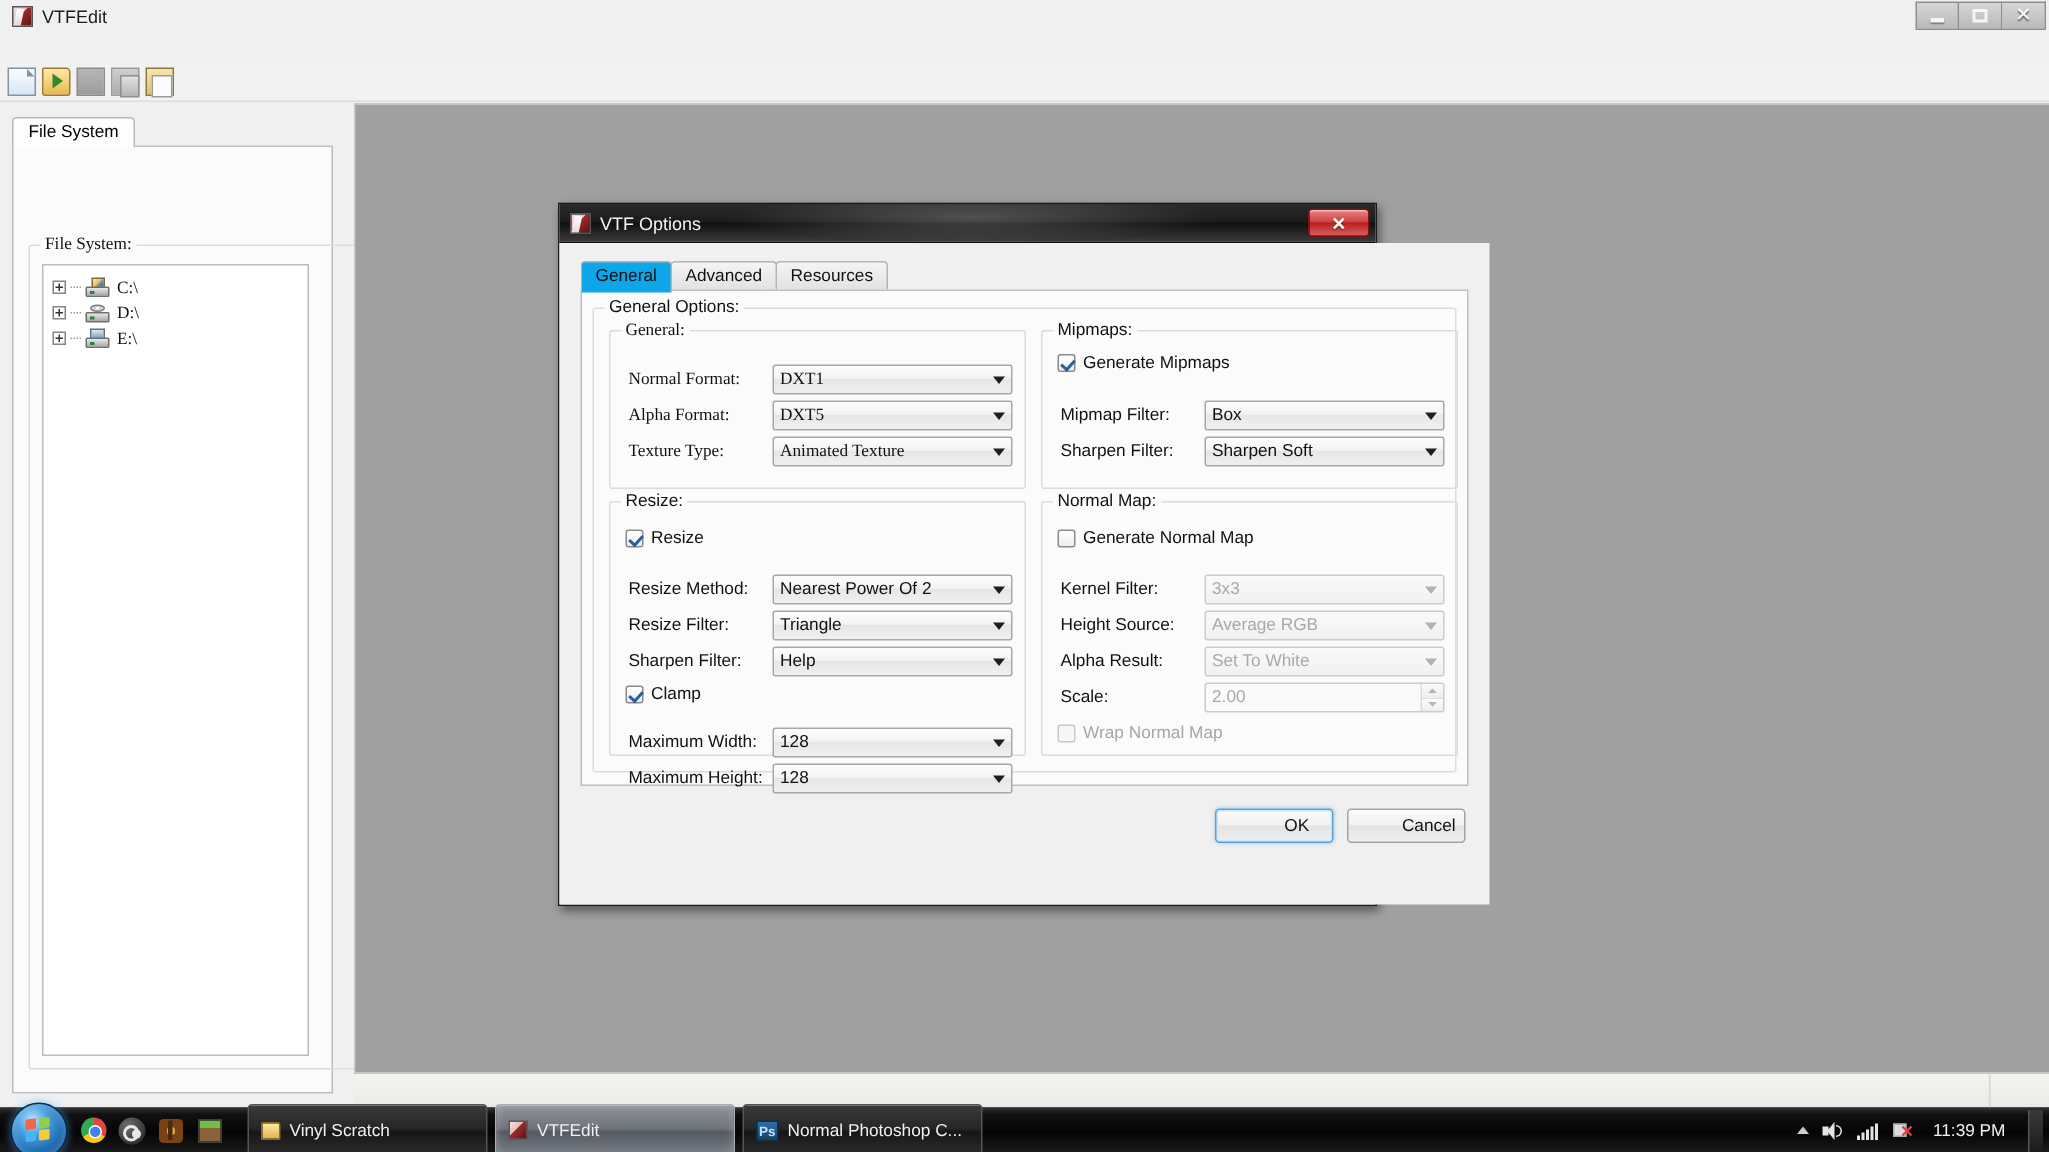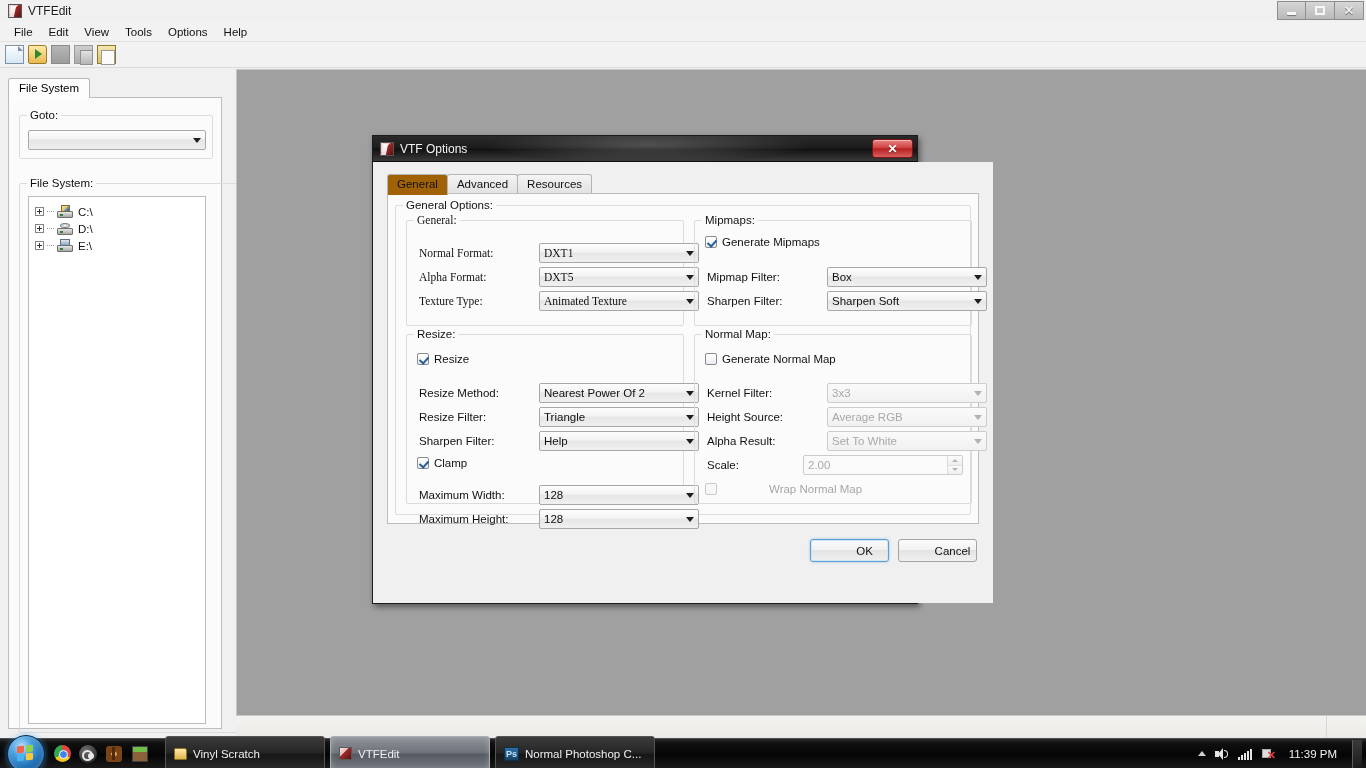--- a/index.html
+++ b/index.html
@@ -121,21 +121,21 @@
     display:flex; align-items:center;
   }
   #goto-combo .cb-text{ flex:1; padding-left:4px; font-size:11.5px; color:#111; }
   .cb-arrow {
     width: 17px; display:flex; align-items:center; justify-content:center;
   }
   .cb-arrow i { display:block; width:0;height:0;
     border-left:4px solid transparent; border-right:4px solid transparent; border-top:5px solid #1e1e1e;}
   .cb-arrow.dis i { border-top-color:#b2b2b2; }
 
-  #gb-filesystem { left: 10px; top: 85px; width: 226px; height: 550px; }
+  #gb-filesystem { left: 10px; top: 65px; width: 226px; height: 550px; font-family: Liberation Serif, serif; }
   #fs-tree {
     position: absolute; left: 8px; top: 12px; width: 178px; height: 528px;
     background: #ffffff; border: 1px solid #bcbcbc; padding: 6px 4px; overflow:hidden;
   }
   .tree-row { display:flex; align-items:center; height: 17px; gap: 3px; }
   .tree-expander {
     width: 9px; height: 9px; border: 1px solid #848484; background:#fff;
     position: relative; flex: 0 0 9px; margin-left: 2px;
   }
   .tree-expander:before{content:""; position:absolute; left:1px; top:3px; width:5px;height:1px;background:#333;}
@@ -201,21 +201,21 @@
 
   
   #dlg-tabs { position:absolute; left: 14px; top: 38px; height: 20px; display:flex; align-items:flex-end; }
   .dtab {
     padding: 3px 9px 4px; font-size: 11.5px; color:#111;
     border: 1px solid #b4b4b4; border-bottom: none; border-radius: 3px 3px 0 0;
     background: linear-gradient(180deg,#f4f4f4,#e1e1e1);
     margin-right: -1px;
   }
   .dtab.active {
-    background: #a16207; position:relative; z-index:3; padding-bottom: 5px; top: 1px;
+    background: #0ea5e9; position:relative; z-index:3; padding-bottom: 5px; top: 1px;
   }
   #dlg-tabpanel {
     position: absolute; left: 14px; top: 57px; width: 592px; height: 331px;
     background: #fbfbfb; border: 1px solid #bdbdbd;
   }
 
   #gb-general-options { left: 7px; top: 11px; width: 576px; height: 310px; }
   #gb-general-options > .gb-title,
   #gb-general > .gb-title, #gb-resize > .gb-title,
   #gb-mipmaps > .gb-title, #gb-normalmap > .gb-title { background:#fbfbfb; }
@@ -224,21 +224,21 @@
   #gb-resize    { left: 10px; top: 128px; width: 278px; height: 170px; }
   #gb-mipmaps   { left: 298px; top: 14px; width: 278px; height: 106px; }
   #gb-normalmap { left: 298px; top: 128px; width: 278px; height: 170px; }
 
   .fld-label { position:absolute; font-size: 11.5px; color:#111; white-space:nowrap; }
 
   .combo {
     position:absolute; height: 20px;
     background: linear-gradient(180deg,#fdfdfd 0%,#f3f3f3 45%,#e6e6e6 50%,#f0f0f0 100%);
     border: 1px solid #a7a7a7; border-radius: 2px;
-    display:flex; align-items:center;margin-left:24px;
+    display:flex; align-items:center;
   }
   .combo.disabled {
     background: linear-gradient(180deg,#fafafa,#f1f1f1);
     border-color:#cccccc;
   }
   .combo .cb-text { flex:1; padding-left: 4px; font-size: 11.5px; color:#111; overflow:hidden; white-space:nowrap;}
   .combo.disabled .cb-text { color:#a9a9a9; }
 
   .spin {
     position:absolute; height: 20px;
@@ -258,21 +258,21 @@
   .chk .box {
     width: 12px; height: 12px; border:1px solid #8a8a8a; border-radius:2px;
     background: linear-gradient(180deg,#ffffff,#eaeef3); position:relative; flex:0 0 12px;
   }
   .chk.checked .box:after {
     content:""; position:absolute; left:3px; top:1px; width:4px; height:7px;
     border:solid #2b5e9b; border-width: 0 2px 2px 0; transform: rotate(42deg);
   }
   .chk.disabled .box { border-color:#c9c9c9; background:#f7f7f7; }
   .chk .lbl { font-size: 11.5px; color:#111; }
-  .chk.disabled .lbl { color:#a6a6a6;margin-left:47px; }
+  .chk.disabled .lbl { color:#a6a6a6; }
 
   .dlg-btn {
     position: absolute; height: 23px; width: 79px;
     background: linear-gradient(180deg,#fbfbfb 0%,#f1f1f1 48%,#e3e3e3 50%,#f0f0f0 100%);
     border: 1px solid #a3a3a3; border-radius: 3px;
     display:flex; align-items:center; justify-content:center;
     font-size: 11.5px; color:#111;padding-left:30px;
   }
   #btn-ok { left: 437px; top: 403px; border-color:#5a9fd4;
     box-shadow: 0 0 0 1px #cfe6f7 inset, 0 0 3px rgba(90,159,212,.5); }
@@ -384,52 +384,35 @@
         </div>
       <div class="winbtn max">
           <span class="glyph"></span>
         </div>
       <div class="winbtn close">
           <span class="glyph">✕</span>
         </div>
     </div>
   </div>
 
-  <div id="menubar">
-    <span class="mi">File</span>
-    <span class="mi">Edit</span>
-    <span class="mi">View</span>
-    <span class="mi">Tools</span>
-    <span class="mi">Options</span>
-    <span class="mi">Help</span>
-  </div>
 
   <div id="toolbar">
     <span class="tbicon ic-new"></span>
     <span class="tbicon ic-open"></span>
     <span class="tbicon ic-save"></span>
     <span class="tbicon ic-copy"></span>
     <span class="tbicon ic-paste"></span>
   </div>
 
   <div id="left-panel">
     <div id="tabstrip-fs">
       <span id="tab-filesystem">File System</span>
     </div>
     <div id="fs-tabpanel">
 
-      <div class="gbox" id="gb-goto">
-        <span class="gb-title">Goto:</span>
-        <div id="goto-combo">
-          <span class="cb-text"></span>
-          <span class="cb-arrow">
-              <i></i>
-            </span>
-        </div>
-      </div>
 
       <div class="gbox" id="gb-filesystem">
         <span class="gb-title">File System:</span>
         <div id="fs-tree">
           <div class="tree-row">
             <span class="tree-expander"></span>
             <span class="tree-dots"></span>
             <span class="drive-icon">
                 <span class="drive-base"></span>
                 <span class="drive-win"></span>

